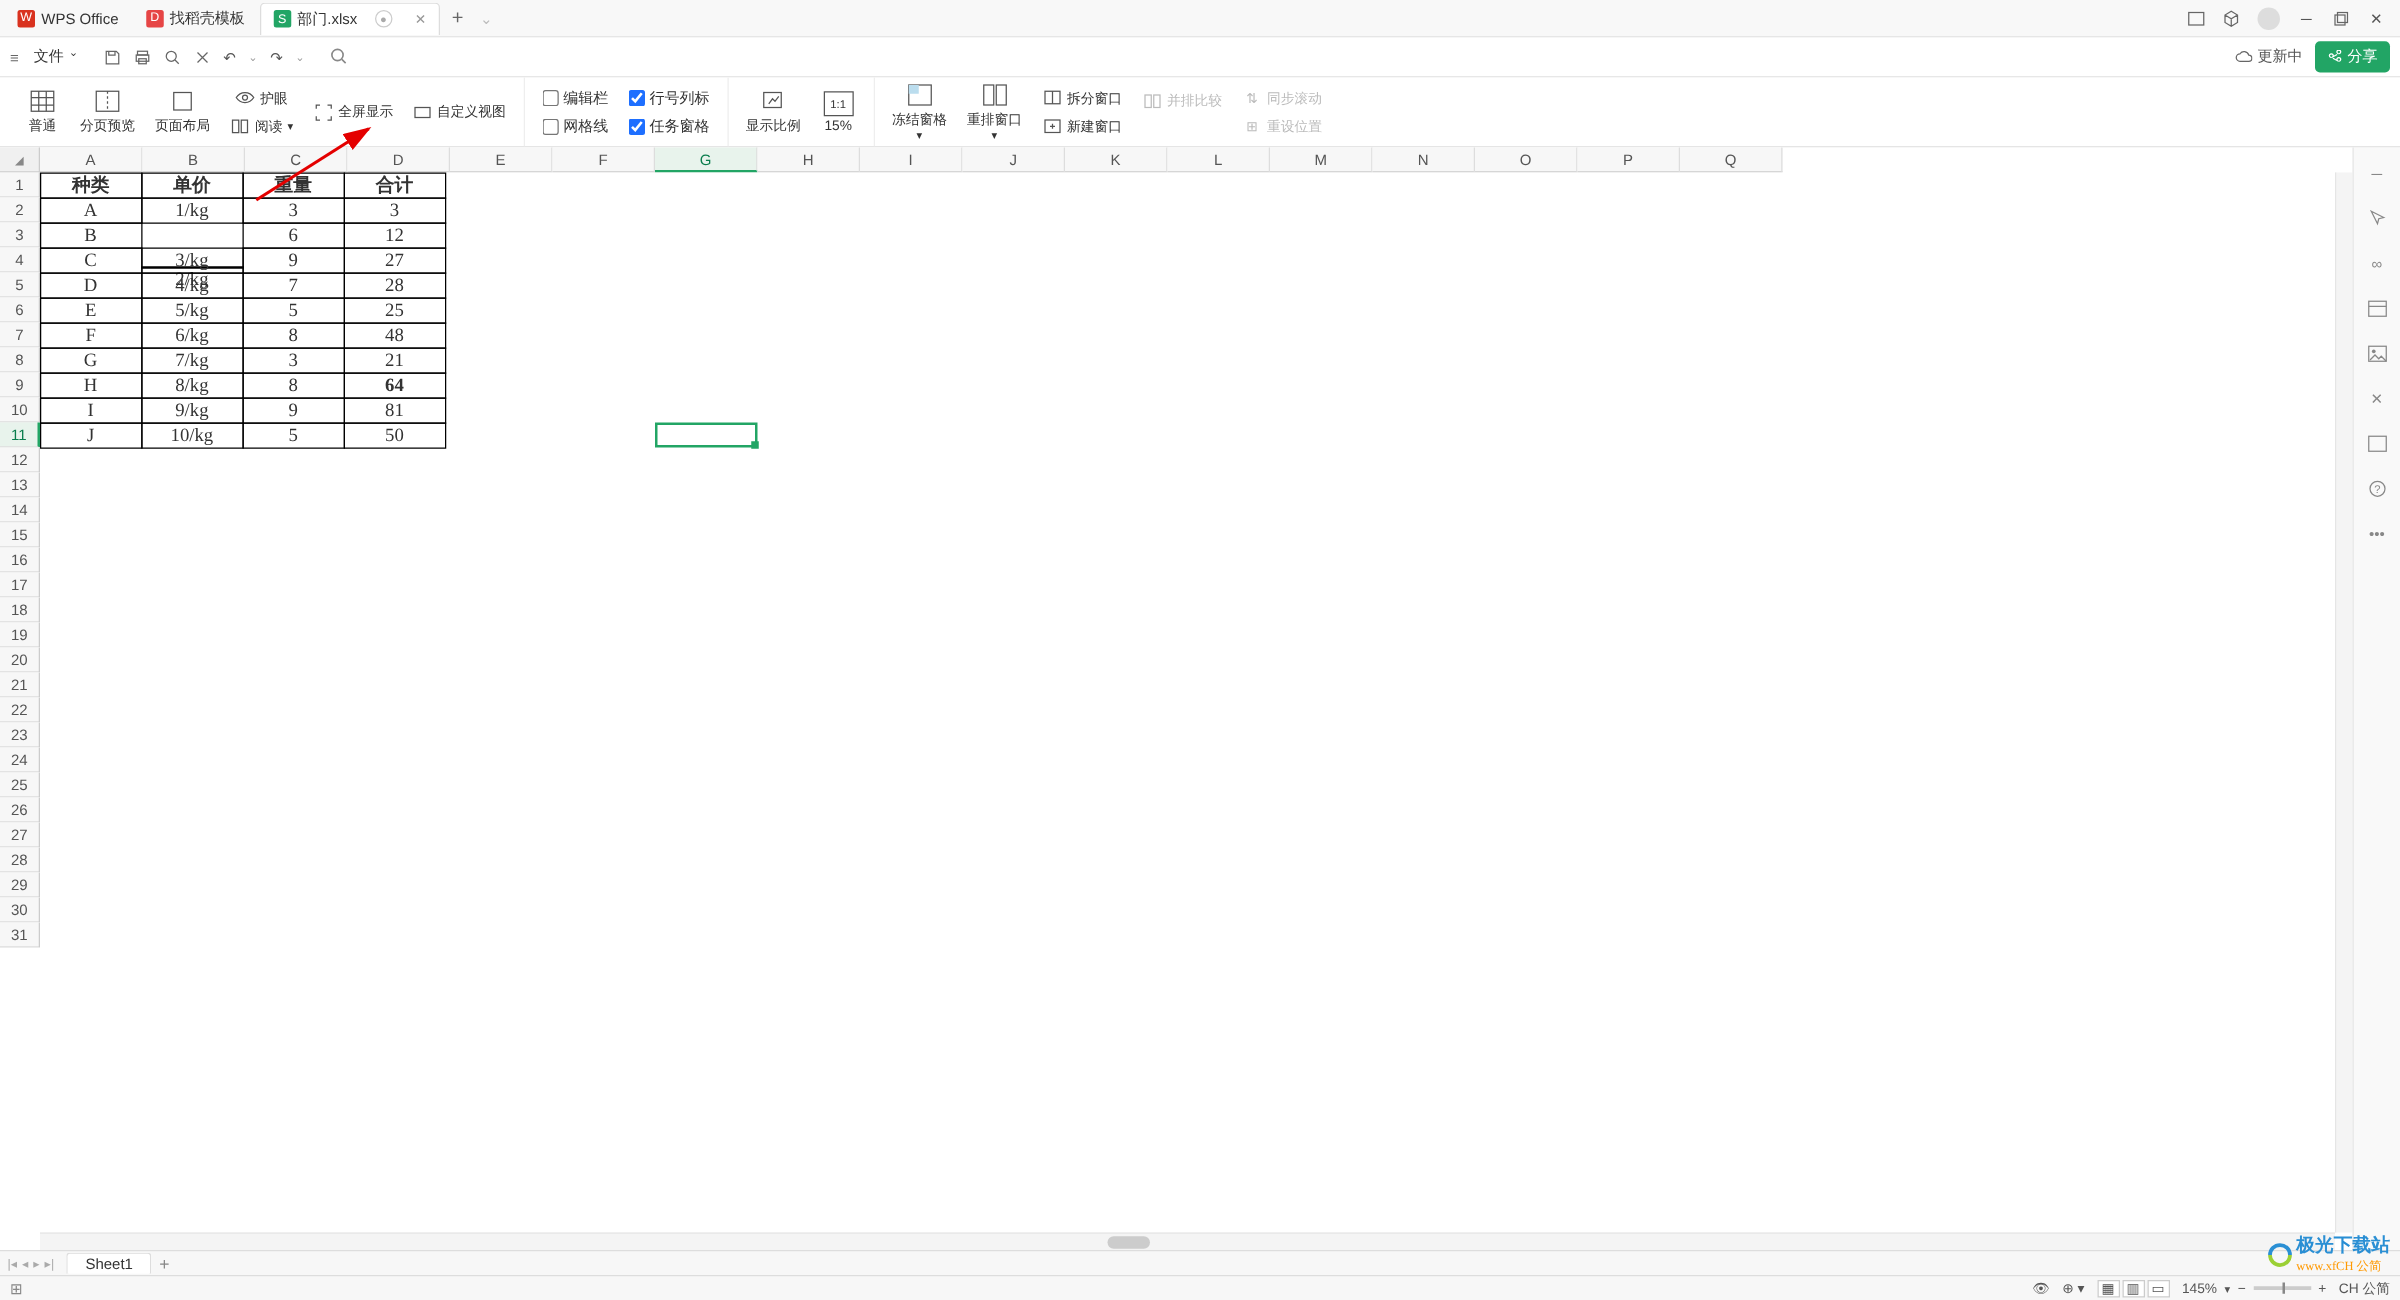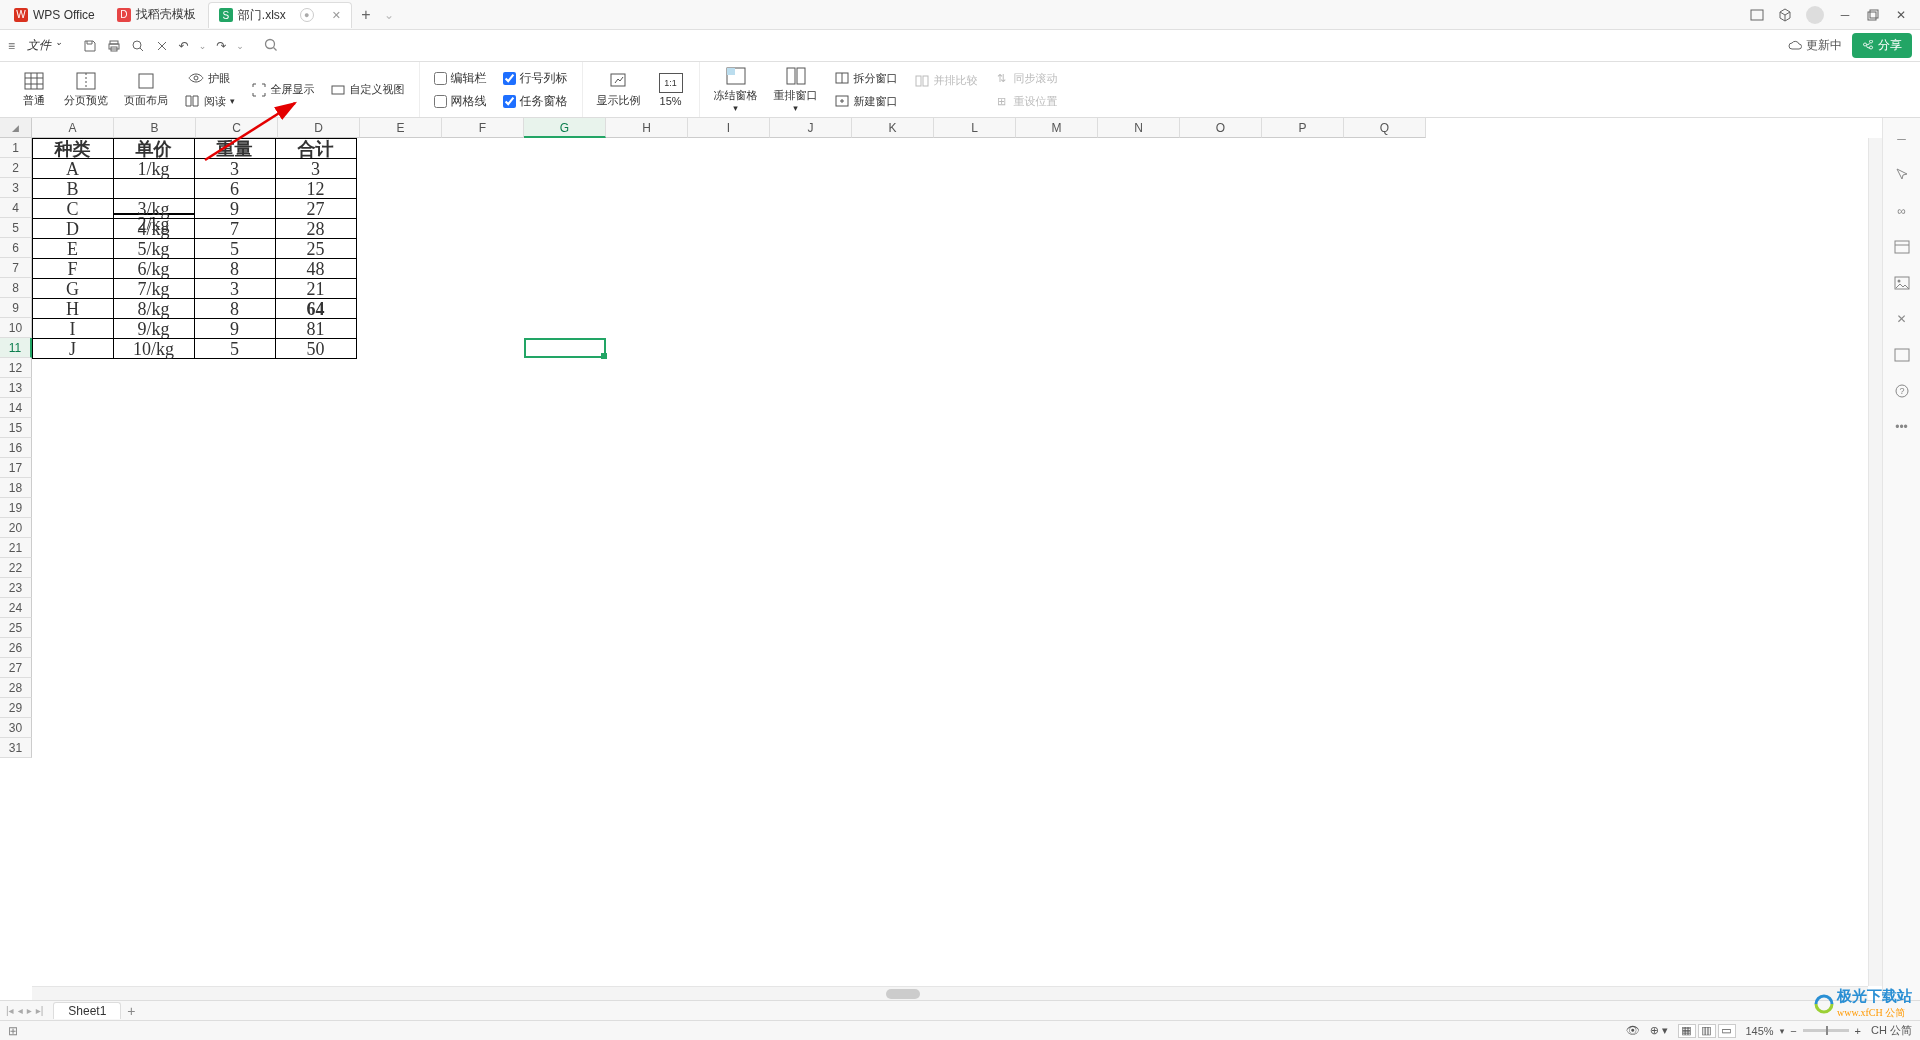--- a/index.html
+++ b/index.html
@@ -13,21 +13,21 @@
   .tab.active { background: #fff; border: 1px solid #ddd; border-bottom: none; }
   .tab .close-x { margin-left: 18px; color: #999; font-size: 11px; }
   .tab .round { width:14px; height:14px; border-radius:50%; border:1px solid #ccc; margin-left:14px; color:#aaa; font-size:9px; display:inline-flex; align-items:center; justify-content:center;}
   .newtab { width: 24px; text-align: center; color: #666; font-size: 16px; cursor: pointer; }
   .titlebar-right { margin-left: auto; display: flex; align-items: center; gap: 14px; padding-right: 8px; }
   .win-ico { width: 14px; height: 14px; color: #555; display: inline-flex; align-items: center; justify-content: center; }
   
   
   .menubar { height: 32px; display: flex; align-items: center; padding: 0 8px; border-bottom: 1px solid #e0e0e0; background:#fff; }
   .menu-left { display: flex; align-items: center; gap: 6px; }
-  .file-btn { display:flex; align-items:flex-start; gap:4px; padding: 3px 6px; color:#333;font-style:italic; }
+  .file-btn { display:flex; align-items:flex-start; gap:4px; padding: 3px 6px; color:#333; }
   .qat { display: flex; align-items: center; gap: 10px; margin-left: 8px; color: #555; }
   .menu-tabs { display: flex; align-items: center; gap: 18px; margin-left: 28px; }
   .mtab { font-size: 13px; color: #333; padding: 4px 2px; cursor: pointer; }
   .mtab.active { color: #0a7d4d; border-bottom: 2px solid #0a7d4d; font-weight: 500; }
   .menubar-right { margin-left: auto; display: flex; align-items: center; gap: 10px; }
   .update { display:flex; align-items:center; gap:4px; color:#555; font-size:12px;}
   .share-btn { background: #22a565; color: #fff; padding: 4px 10px; border-radius: 4px; font-size: 12px; display:flex; align-items:center; gap:4px;}
   
   
   .ribbon { height: 56px; background: #fff; border-bottom: 1px solid #ddd; display: flex; align-items: center; padding: 0 6px; }
@@ -47,21 +47,21 @@
   .sheet-wrap { position: absolute; top: 118px; left: 0; right: 38px; bottom: 40px; background: #fff; }
   .corner { position: absolute; left: 0; top: 0; width: 32px; height: 20px; background: #f0f0f0; border-right: 1px solid #ccc; border-bottom: 1px solid #ccc; display:flex; align-items:center; justify-content:center; color:#888; font-size:9px;}
   .colheads { position: absolute; left: 32px; right: 14px; top: 0; height: 20px; display: flex; }
   .colh { border-right: 1px solid #ddd; border-bottom: 1px solid #ccc; background: #f7f7f7; text-align: center; font-size: 12px; color: #555; line-height: 20px; }
   .colh.sel { background: #e8f3ec; color:#0a7d4d; border-bottom:2px solid #22a565;}
   .rowheads { position: absolute; left: 0; top: 20px; bottom: 0; width: 32px; }
   .rowh { height: 20px; border-bottom: 1px solid #ddd; border-right: 1px solid #ccc; background: #f7f7f7; text-align: center; font-size: 12px; color: #555; line-height: 20px; }
   .rowh.sel { background:#e8f3ec; color:#0a7d4d; border-right:2px solid #22a565;}
   .cells { position: absolute; left: 32px; right: 14px; top: 20px; bottom: 14px; background:#fff;}
   .row { display: flex; height: 20px; }
-  .c { text-align: center; font-family: "SimSun", serif; font-size: 18px; line-height: 20px; }
+  .c { text-align: center; font-family: "SimSun", serif; font-size: 15px; line-height: 20px; }
   .c.b { border: 1px solid #000; margin: -0.5px; }
   .hdrrow .c.b { font-weight: bold; }
   .selcell { position:absolute; border: 2px solid #22a565; background: transparent; }
   .selhandle { position:absolute; width:6px; height:6px; background:#22a565; right:-3px; bottom:-3px;}
   
   .vscroll { position:absolute; right:0; top:20px; bottom:14px; width:14px; background:#f4f4f4; border-left:1px solid #e5e5e5;}
   .hscroll-area { position:absolute; left:32px; right:14px; bottom:0; height:14px; background:#f4f4f4; border-top:1px solid #e5e5e5;}
   .hthumb { position:absolute; left:854px; width:34px; top:2px; height:10px; background:#ccc; border-radius:5px;}
   
   

